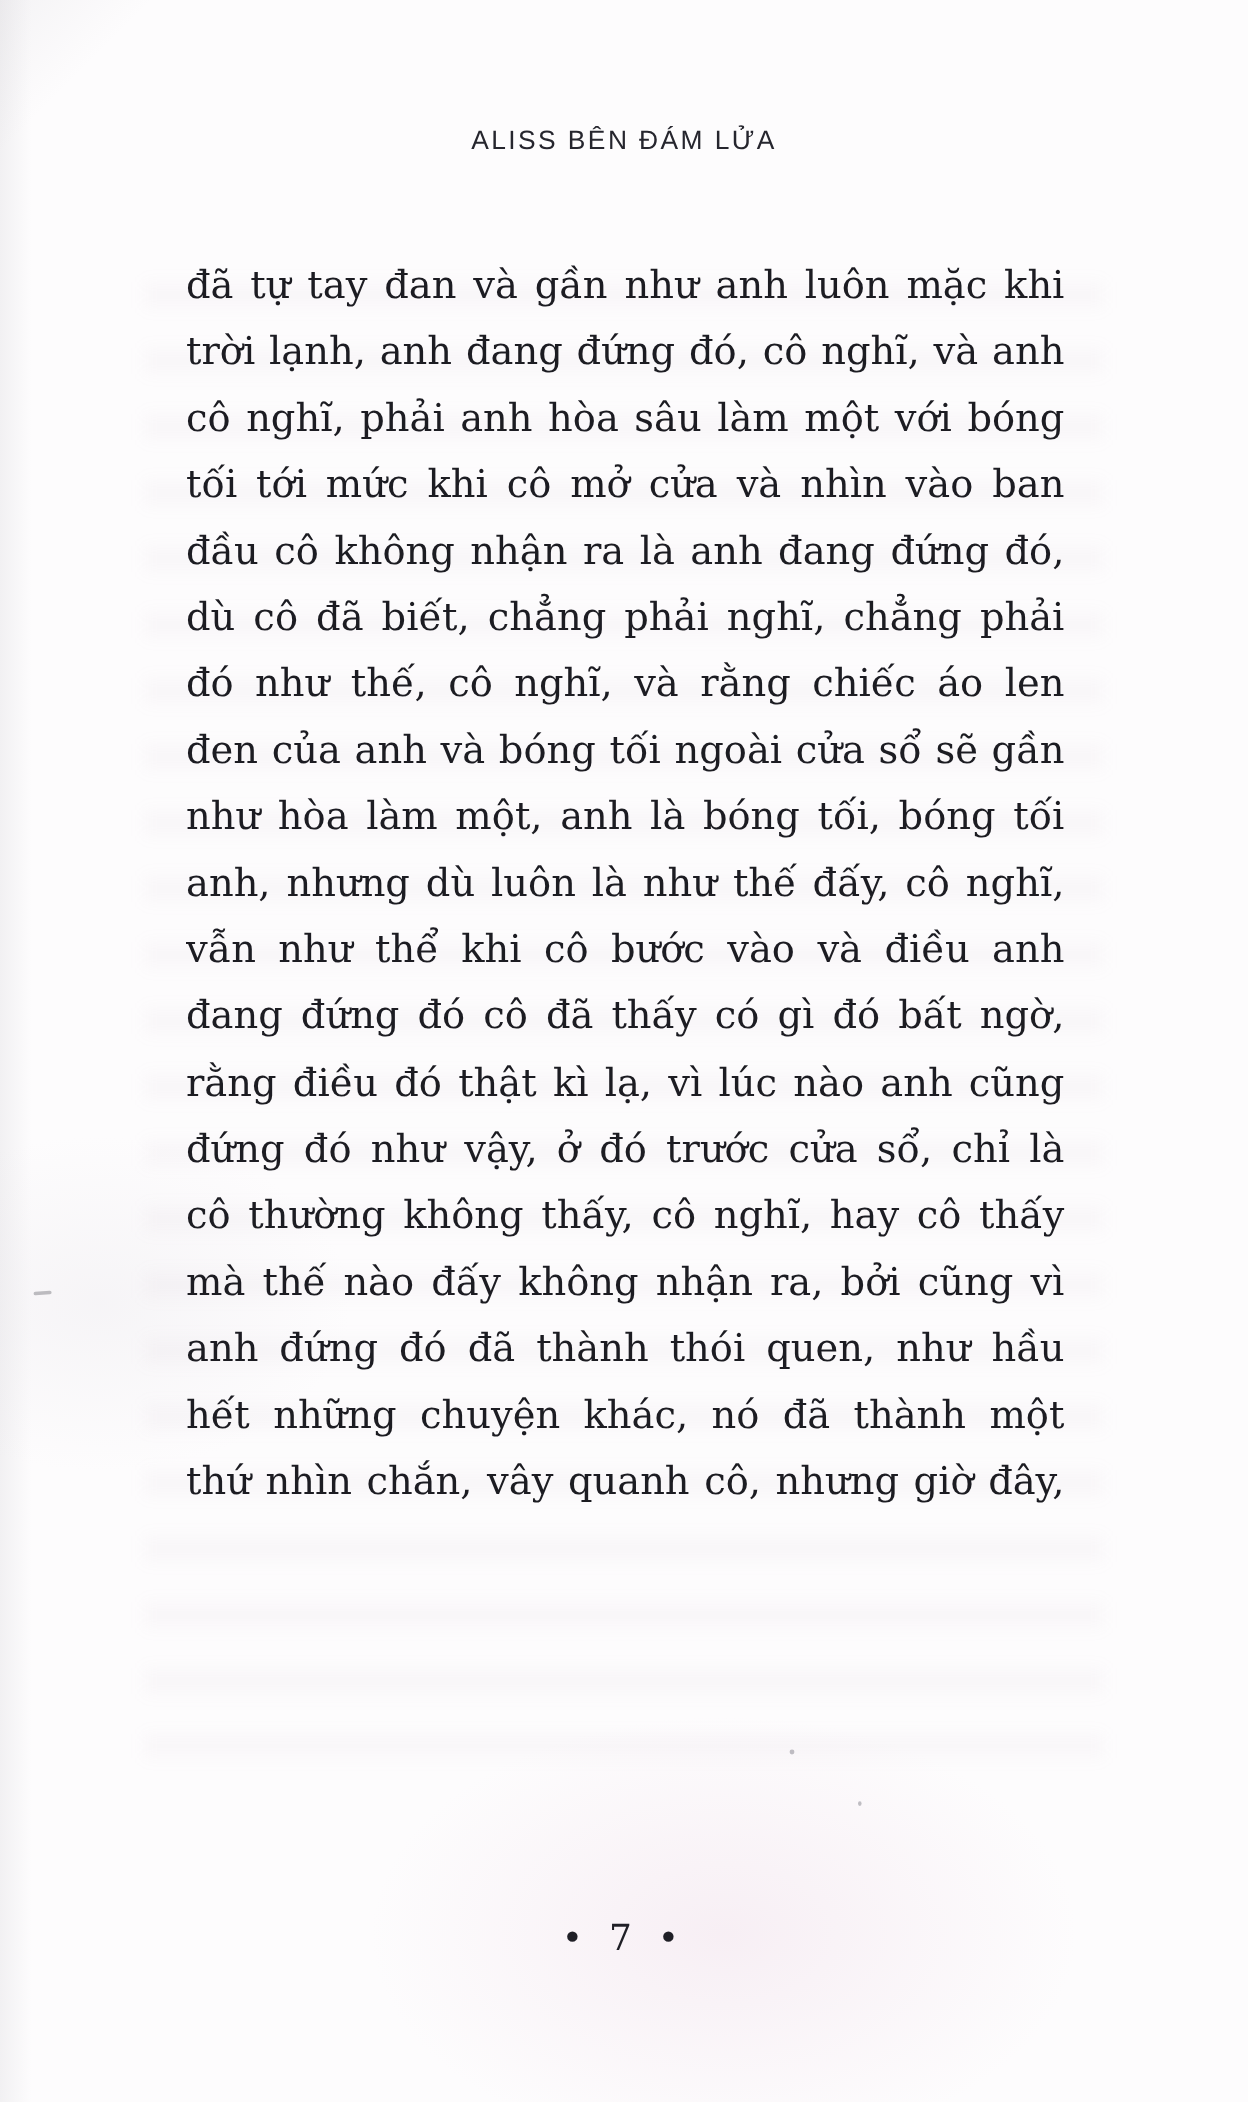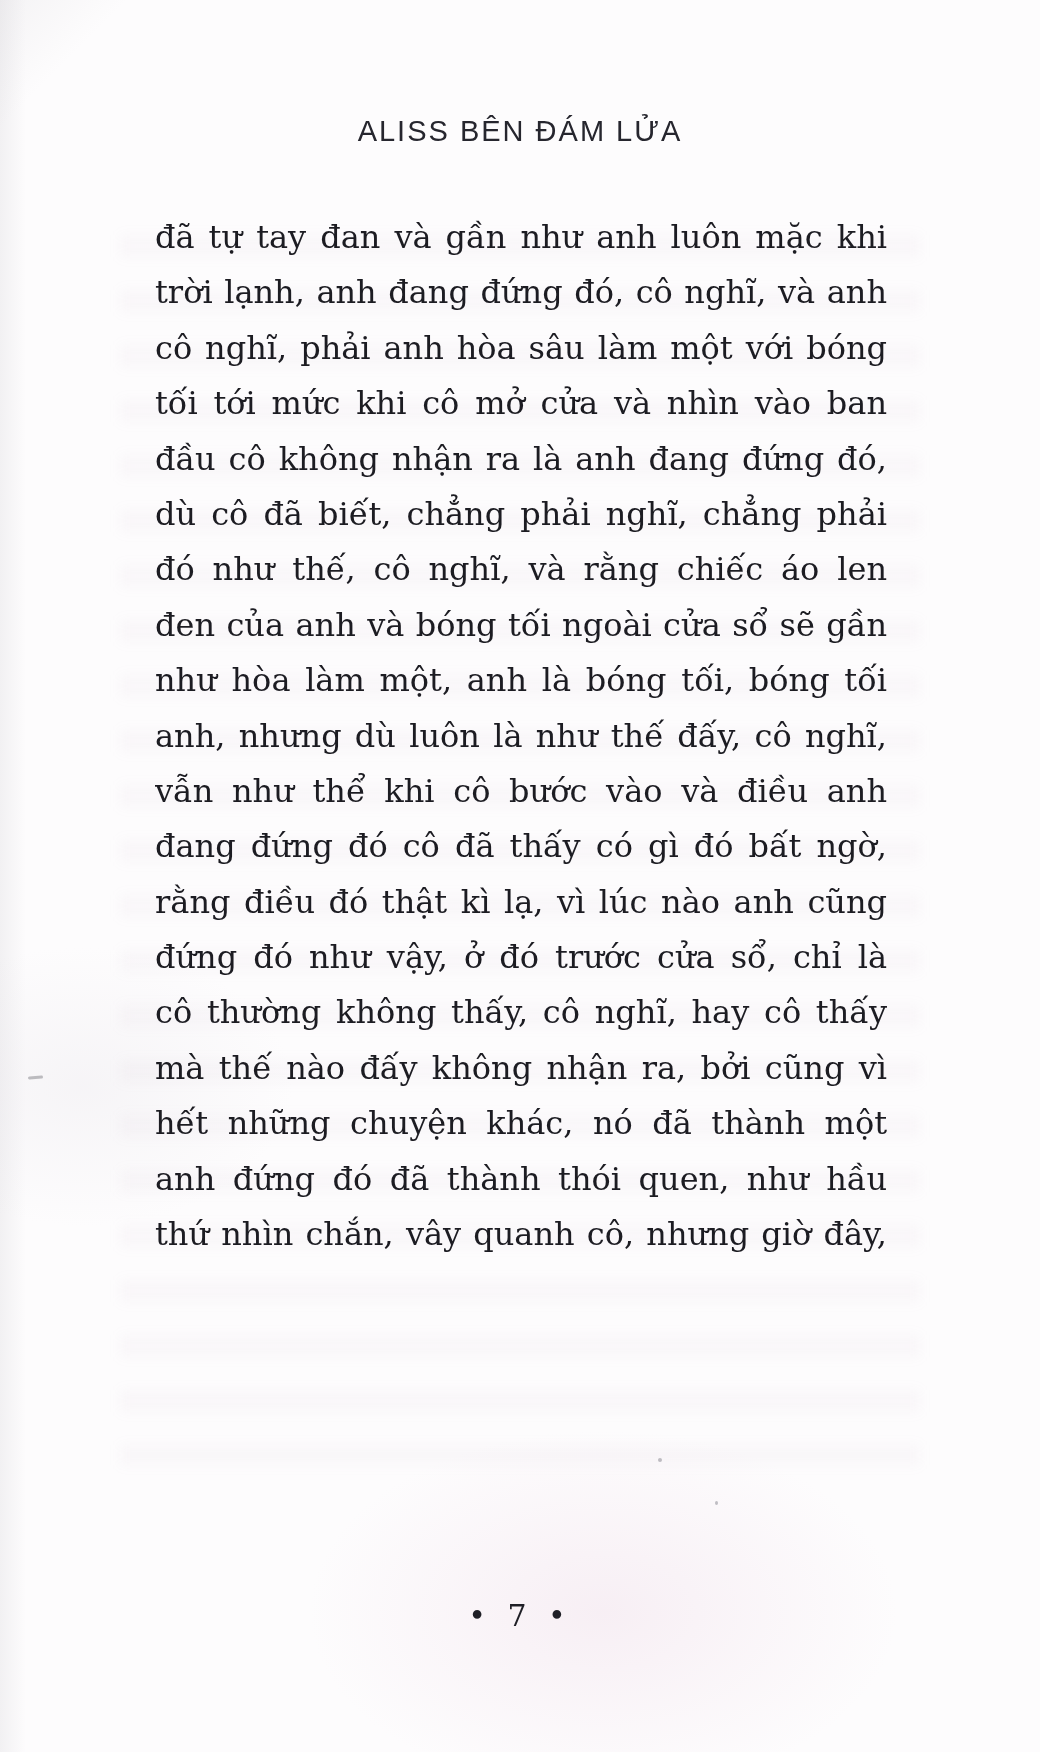--- a/index.html
+++ b/index.html
@@ -32,26 +32,26 @@
       rgba(185, 160, 180, 0.055) 22px,
       rgba(185, 160, 180, 0.0) 22px,
       rgba(185, 160, 180, 0.0) 55px
     );
     filter: blur(6px);
     pointer-events: none;
   }
 
   .running-title {
     position: absolute;
-    top: 115px;
+    top: 104px;
     left: 0;
     width: 100%;
     text-align: center;
     font-family: "Liberation Sans", "DejaVu Sans", sans-serif;
-    font-size: 29px;
+    font-size: 22px;
     font-weight: 400;
     letter-spacing: 2px;
     color: #26262e;
   }
 
   .body-paragraph {
     position: absolute;
     top: 210px;
     left: 155px;
     width: 732px;
@@ -114,22 +114,22 @@
       <div class="line">đó như thế, cô nghĩ, và rằng chiếc áo len màu</div>
       <div class="line">đen của anh và bóng tối ngoài cửa sổ sẽ gần</div>
       <div class="line">như hòa làm một, anh là bóng tối, bóng tối là</div>
       <div class="line">anh, nhưng dù luôn là như thế đấy, cô nghĩ,</div>
       <div class="line">vẫn như thể khi cô bước vào và điều anh</div>
       <div class="line">đang đứng đó cô đã thấy có gì đó bất ngờ, và</div>
       <div class="line">rằng điều đó thật kì lạ, vì lúc nào anh cũng</div>
       <div class="line">đứng đó như vậy, ở đó trước cửa sổ, chỉ là</div>
       <div class="line">cô thường không thấy, cô nghĩ, hay cô thấy</div>
       <div class="line">mà thế nào đấy không nhận ra, bởi cũng vì</div>
+      <div class="line">anh đứng đó đã thành thói quen, như hầu</div>
       <div class="line">hết những chuyện khác, nó đã thành một</div>
-      <div class="line">anh đứng đó đã thành thói quen, như hầu</div>
       <div class="line">thứ nhìn chắn, vây quanh cô, nhưng giờ đây,</div>
     </div>
 
   <div class="page-number">• 7 •</div>
 
   <div class="margin-dash"></div>
   <div class="speck speck-1"></div>
   <div class="speck speck-2"></div>
 
 </div>

